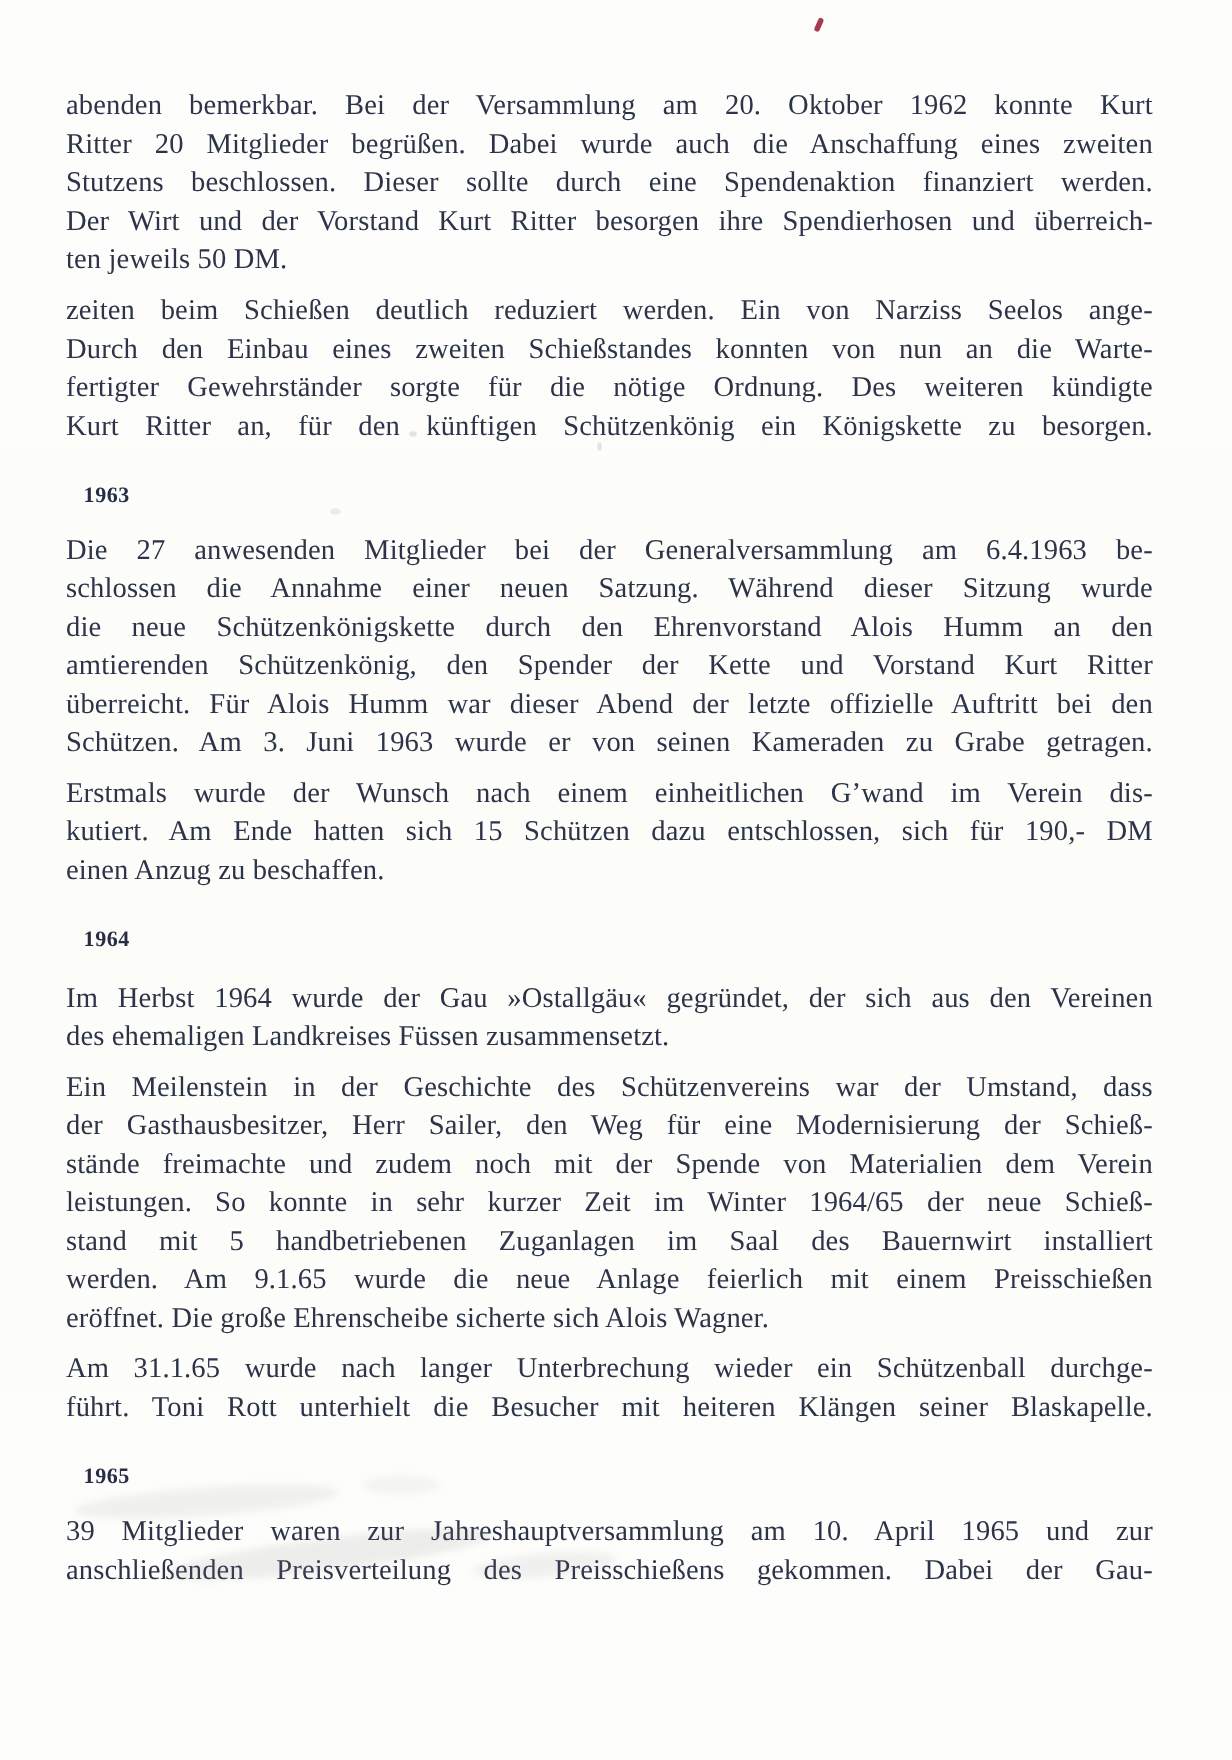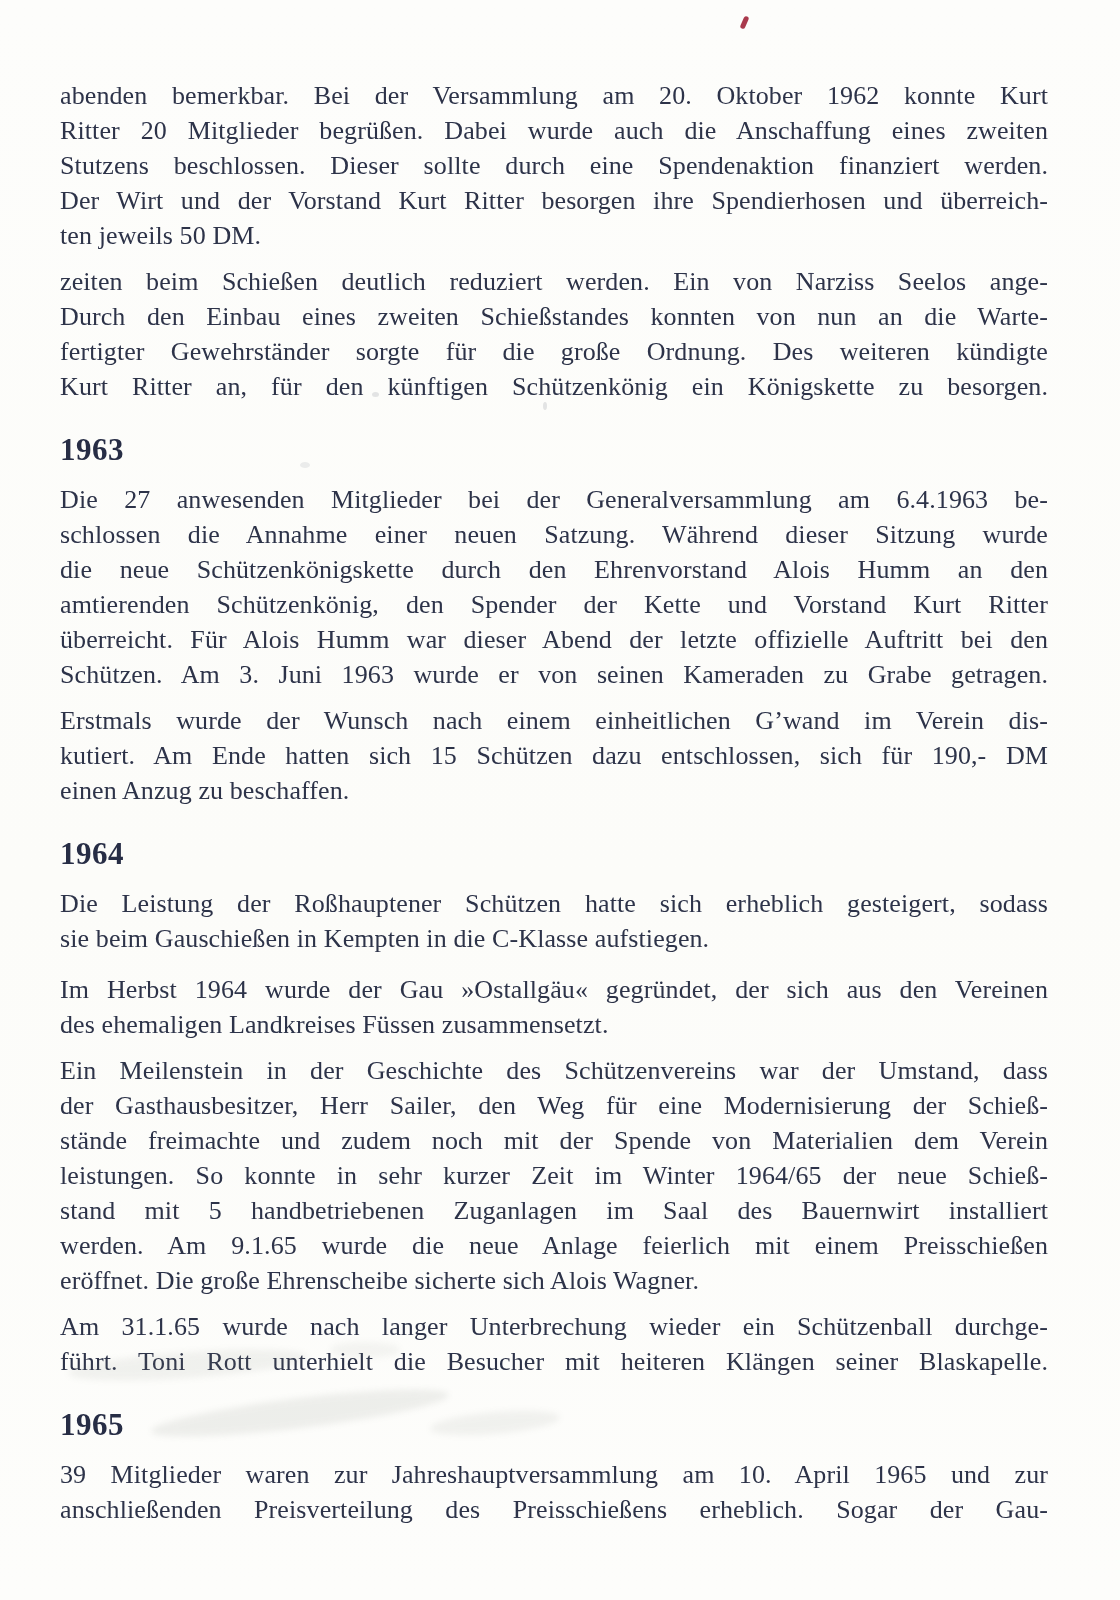--- a/index.html
+++ b/index.html
@@ -32,26 +32,26 @@
   .para.tight { margin-top: 16px; }
   .line {
     text-align: justify;
     text-align-last: justify;
     white-space: normal;
   }
   .line.endleft {
     text-align-last: left;
   }
   .heading {
-    font-size: 31px;
+    font-size: 20px;
     line-height: 38px;
     font-weight: 700;
     color: #272d45;
     letter-spacing: 0.5px;
-    margin: 27px 0 13px 0;
+    margin: 27px 0 13px 16px;
   }
   
   .red-mark {
     position: absolute;
     left: 742px;
     top: 16px;
     width: 5px;
     height: 13px;
     background: #a02439;
     border-radius: 3px;
@@ -88,63 +88,59 @@
       <div class="para">
         <div class="line">abenden bemerkbar. Bei der Versammlung am 20. Oktober 1962 konnte Kurt</div>
         <div class="line">Ritter 20 Mitglieder begrüßen. Dabei wurde auch die Anschaffung eines zweiten</div>
         <div class="line">Stutzens beschlossen. Dieser sollte durch eine Spendenaktion finanziert werden.</div>
         <div class="line">Der Wirt und der Vorstand Kurt Ritter besorgen ihre Spendierhosen und überreich-</div>
         <div class="line endleft">ten jeweils 50 DM.</div>
       </div>
       <div class="para">
         <div class="line">zeiten beim Schießen deutlich reduziert werden. Ein von Narziss Seelos ange-</div>
         <div class="line">Durch den Einbau eines zweiten Schießstandes konnten von nun an die Warte-</div>
-        <div class="line">fertigter Gewehrständer sorgte für die große Ordnung. Des weiteren kündigte</div>
+        <div class="line">fertigter Gewehrständer sorgte für die nötige Ordnung. Des weiteren kündigte</div>
         <div class="line">Kurt Ritter an, für den künftigen Schützenkönig ein Königskette zu besorgen.</div>
       </div>
       <h2 class="heading">1963</h2>
       <div class="para">
         <div class="line">Die 27 anwesenden Mitglieder bei der Generalversammlung am 6.4.1963 be-</div>
         <div class="line">schlossen die Annahme einer neuen Satzung. Während dieser Sitzung wurde</div>
         <div class="line">die neue Schützenkönigskette durch den Ehrenvorstand Alois Humm an den</div>
         <div class="line">amtierenden Schützenkönig, den Spender der Kette und Vorstand Kurt Ritter</div>
         <div class="line">überreicht. Für Alois Humm war dieser Abend der letzte offizielle Auftritt bei den</div>
         <div class="line">Schützen. Am 3. Juni 1963 wurde er von seinen Kameraden zu Grabe getragen.</div>
       </div>
       <div class="para">
         <div class="line">Erstmals wurde der Wunsch nach einem einheitlichen G’wand im Verein dis-</div>
         <div class="line">kutiert. Am Ende hatten sich 15 Schützen dazu entschlossen, sich für 190,- DM</div>
         <div class="line endleft">einen Anzug zu beschaffen.</div>
       </div>
       <h2 class="heading">1964</h2>
-      <div class="para">
-        <div class="line">Die Leistung der Roßhauptener Schützen hatte sich erheblich gesteigert, sodass</div>
-        <div class="line endleft">sie beim Gauschießen in Kempten in die C-Klasse aufstiegen.</div>
-      </div>
       <div class="para tight">
         <div class="line">Im Herbst 1964 wurde der Gau »Ostallgäu« gegründet, der sich aus den Vereinen</div>
         <div class="line endleft">des ehemaligen Landkreises Füssen zusammensetzt.</div>
       </div>
       <div class="para">
         <div class="line">Ein Meilenstein in der Geschichte des Schützenvereins war der Umstand, dass</div>
         <div class="line">der Gasthausbesitzer, Herr Sailer, den Weg für eine Modernisierung der Schieß-</div>
         <div class="line">stände freimachte und zudem noch mit der Spende von Materialien dem Verein</div>
         <div class="line">leistungen. So konnte in sehr kurzer Zeit im Winter 1964/65 der neue Schieß-</div>
         <div class="line">stand mit 5 handbetriebenen Zuganlagen im Saal des Bauernwirt installiert</div>
         <div class="line">werden. Am 9.1.65 wurde die neue Anlage feierlich mit einem Preisschießen</div>
         <div class="line endleft">eröffnet. Die große Ehrenscheibe sicherte sich Alois Wagner.</div>
       </div>
       <div class="para">
         <div class="line">Am 31.1.65 wurde nach langer Unterbrechung wieder ein Schützenball durchge-</div>
         <div class="line">führt. Toni Rott unterhielt die Besucher mit heiteren Klängen seiner Blaskapelle.</div>
       </div>
       <h2 class="heading">1965</h2>
       <div class="para">
         <div class="line">39 Mitglieder waren zur Jahreshauptversammlung am 10. April 1965 und zur</div>
-        <div class="line">anschließenden Preisverteilung des Preisschießens erheblich. Sogar der Gau-</div>
+        <div class="line">anschließenden Preisverteilung des Preisschießens gekommen. Dabei der Gau-</div>
       </div>
     </div>
   <div class="smudge s1"></div>
   <div class="smudge s2"></div>
   <div class="smudge s3"></div>
   <div class="smudge s4"></div>
   <div class="speck p1"></div>
   <div class="speck p2"></div>
   <div class="speck p3"></div>
   <div class="speck p4"></div>

